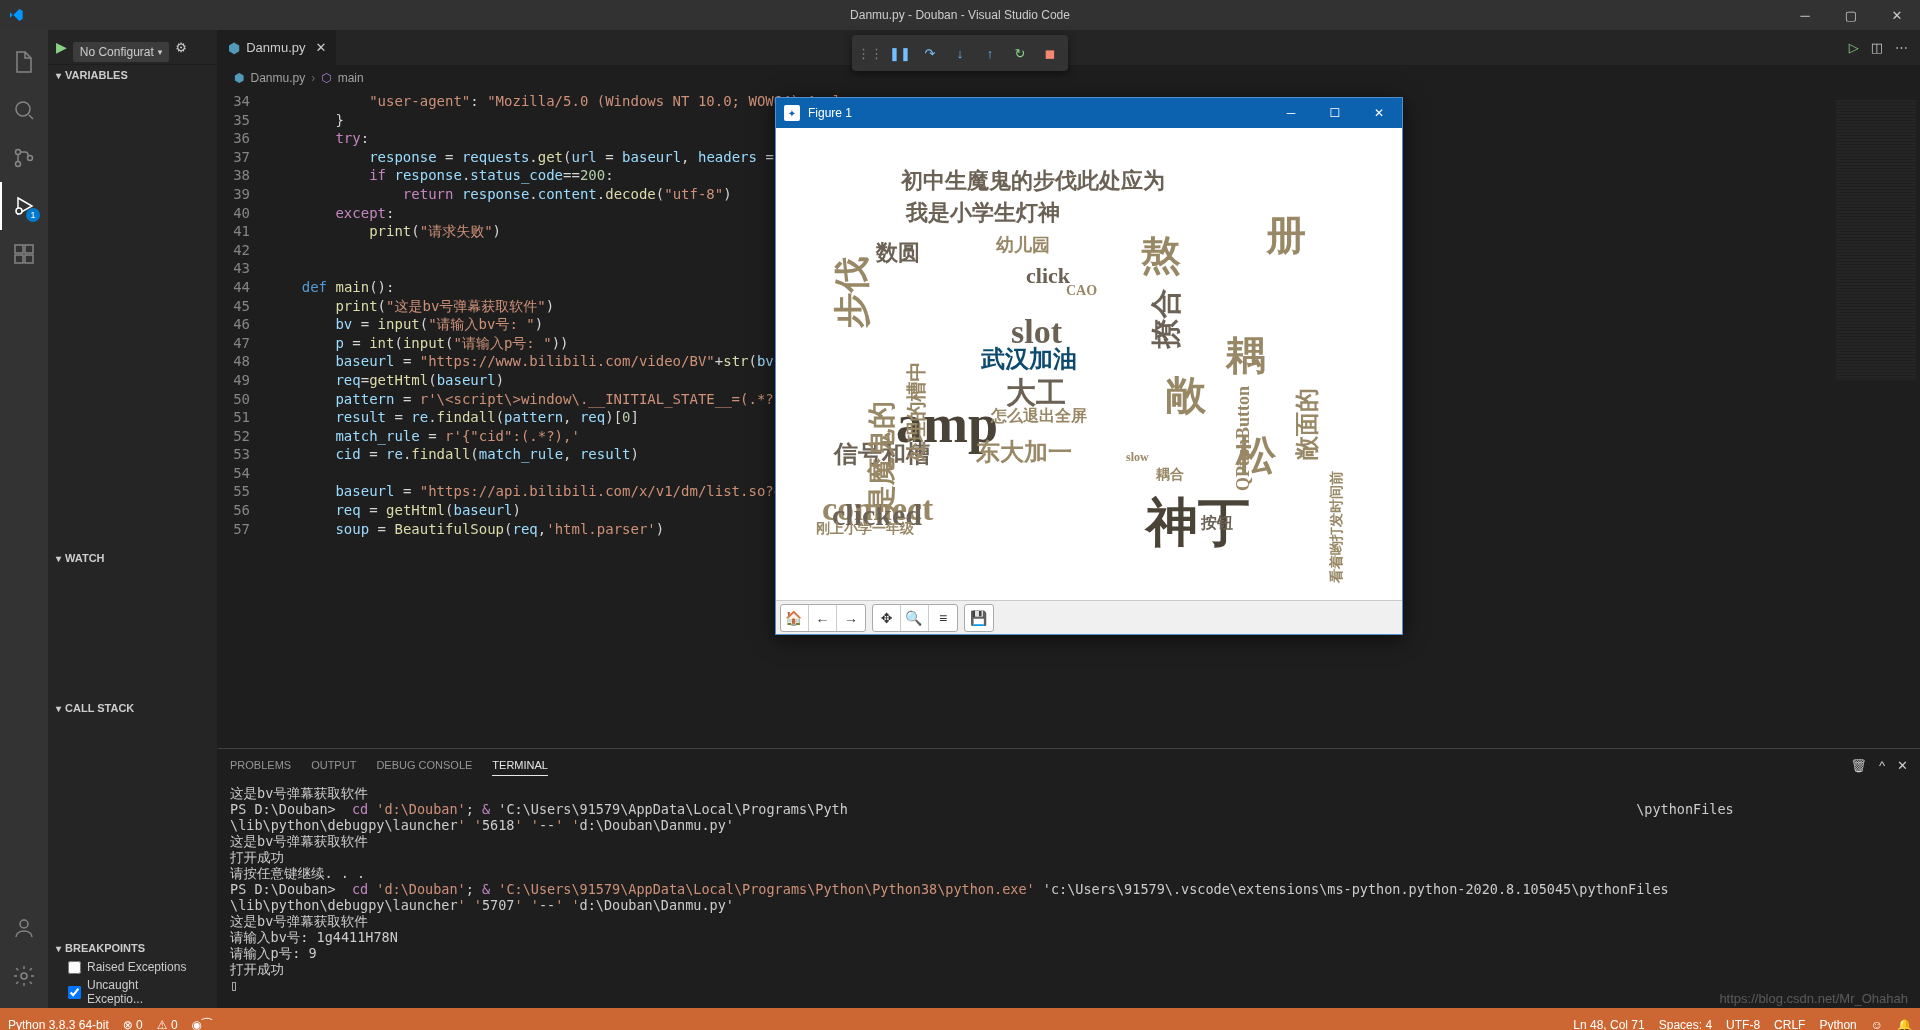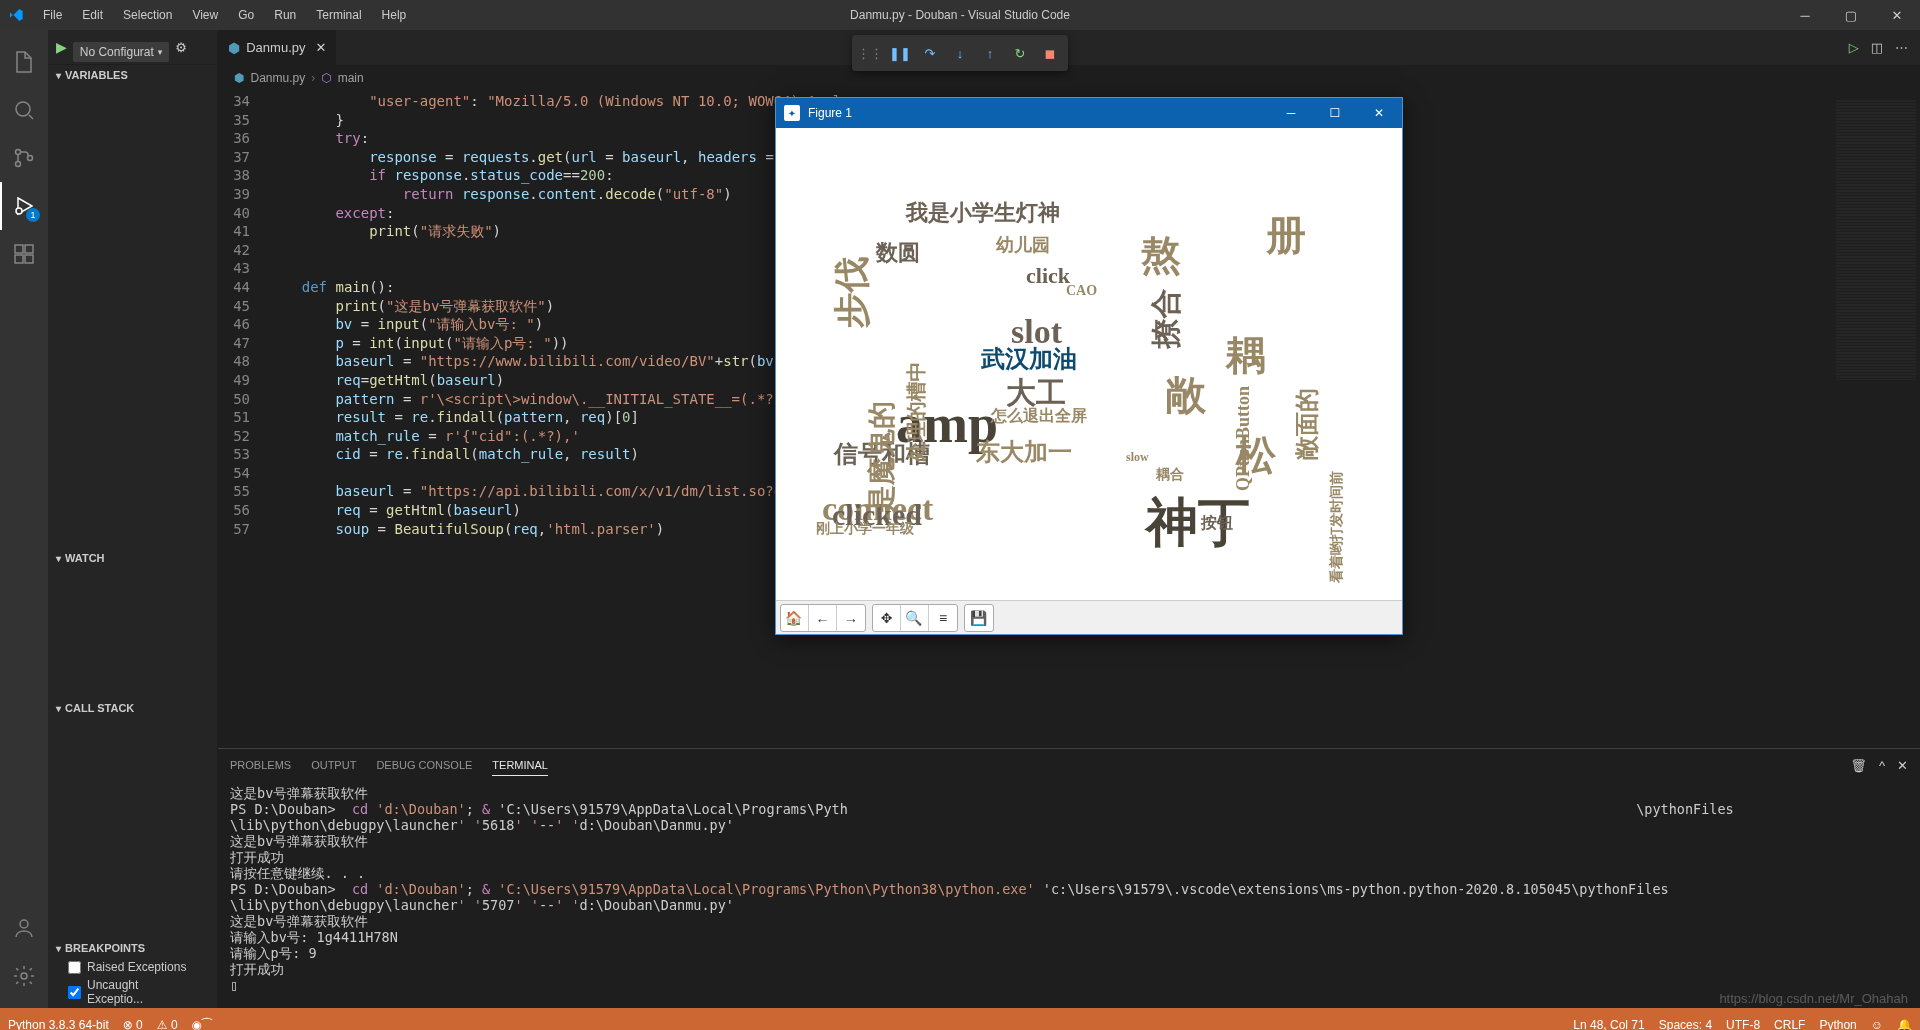--- a/index.html
+++ b/index.html
@@ -77,30 +77,20 @@
 .watermark { position: absolute; bottom: 24px; right: 12px; color: rgba(200,200,200,0.35); font-size: 13px; z-index: 200; }
 svg { display: block; }
 </style>
 </head>
 <body>
 
 <div class="titlebar">
   <svg class="vscode-icon" viewBox="0 0 24 24">
       <path fill="#0098ff" d="M17 3l5 3v12l-5 3-9-9 9-9zM3 8l4 4-4 4V8z"></path>
     </svg>
-  <div class="menu" id="menu">
-      <div class="menu-item">File</div>
-      <div class="menu-item">Edit</div>
-      <div class="menu-item">Selection</div>
-      <div class="menu-item">View</div>
-      <div class="menu-item">Go</div>
-      <div class="menu-item">Run</div>
-      <div class="menu-item">Terminal</div>
-      <div class="menu-item">Help</div>
-    </div>
   <div class="title-center">Danmu.py - Douban - Visual Studio Code</div>
   <div class="window-controls">
     <div class="win-ctrl">─</div>
     <div class="win-ctrl">▢</div>
     <div class="win-ctrl">✕</div>
   </div>
 </div>
 
 <div class="debug-toolbar">
   <div class="debug-btn" style="color:#888">⋮⋮</div>
@@ -314,20 +304,21 @@
         <span class="wc-word" style="left: 80px; top: 235px; font-size: 54px; color: rgb(74, 67, 56); font-family: serif;">amp</span>
         <span class="wc-word" style="left: 6px; top: 305px; font-size: 34px; color: rgb(153, 136, 102); font-family: serif; margin-top: 27px;">connect</span>
         <span class="wc-word" style="left: 16px; top: 340px; font-size: 30px; color: rgb(107, 98, 85); font-family: serif;">clicked</span>
         <span class="wc-word" style="left: 190px; top: 215px; font-size: 30px; color: rgb(107, 98, 85);">大工</span>
         <span class="wc-word" style="left: 195px; top: 155px; font-size: 34px; color: rgb(107, 98, 85); font-family: serif;">slot</span>
         <span class="wc-word" style="left: 210px; top: 105px; font-size: 22px; color: rgb(107, 98, 85); font-family: serif;">click</span>
         <span class="wc-word" style="left: 250px; top: 125px; font-size: 14px; color: rgb(153, 136, 102); font-family: serif;">CAO</span>
         <span class="wc-word" style="left: 165px; top: 185px; font-size: 24px; color: #0c4a6e;">武汉加油</span>
         <span class="wc-word" style="left: 180px; top: 75px; font-size: 18px; color: rgb(153, 136, 102);">幼儿园</span>
         <span class="wc-word" style="left: 90px; top: 40px; font-size: 22px; color: rgb(107, 98, 85);">我是小学生灯神</span>
+        <span class="wc-word" style="left: 85px; top: 8px; font-size: 22px; color: rgb(107, 98, 85);">初中生魔鬼的步伐此处应为</span>
         <span class="wc-word" style="left: 18px; top: 280px; font-size: 24px; color: rgb(107, 98, 85);">信号和槽</span>
         <span class="wc-word" style="left: 160px; top: 278px; font-size: 24px; color: rgb(153, 136, 102);">东大加一</span>
         <span class="wc-word" style="left: 175px; top: 248px; font-size: 16px; color: rgb(153, 136, 102);">怎么退出全屏</span>
         <span class="wc-word" style="left: 0px; top: 362px; font-size: 14px; color: rgb(153, 136, 102);">刚上小学一年级</span>
         <span class="wc-word" style="left: 310px; top: 292px; font-size: 12px; color: rgb(153, 136, 102); font-family: serif;">slow</span>
         <span class="wc-word" style="left: 340px; top: 308px; font-size: 14px; color: rgb(153, 136, 102);">耦合</span>
         <span class="wc-word" style="left: 385px; top: 355px; font-size: 16px; color: rgb(107, 98, 85);">按钮</span>
         <span class="wc-word" style="left: 375px; top: 270px; font-size: 18px; color: rgb(153, 136, 102); font-family: serif; transform: rotate(-90deg);">QPushButton</span>
         <span class="wc-word" style="left: 325px; top: 70px; font-size: 40px; color: rgb(153, 136, 102);">熬</span>
         <span class="wc-word" style="left: 420px; top: 270px; font-size: 40px; color: rgb(153, 136, 102);">松</span>

